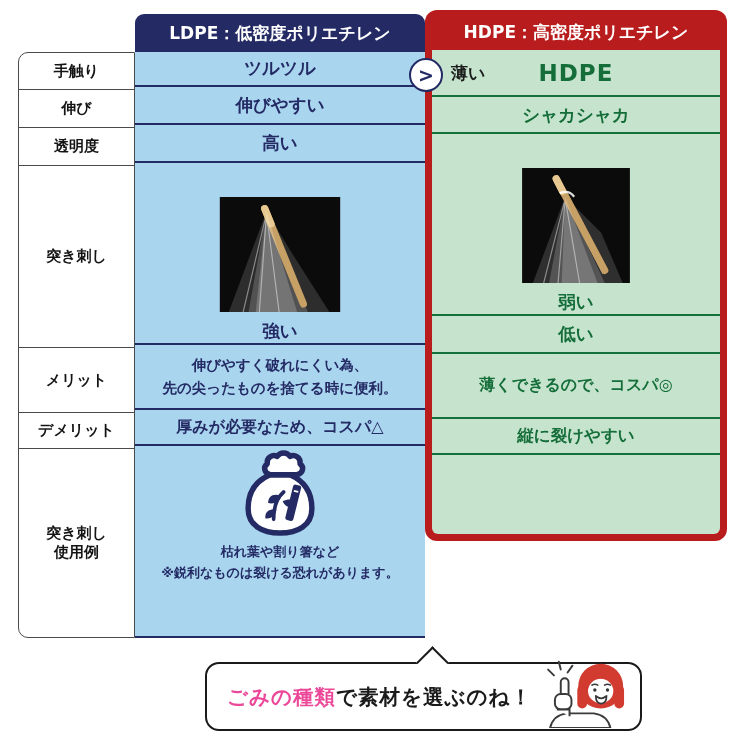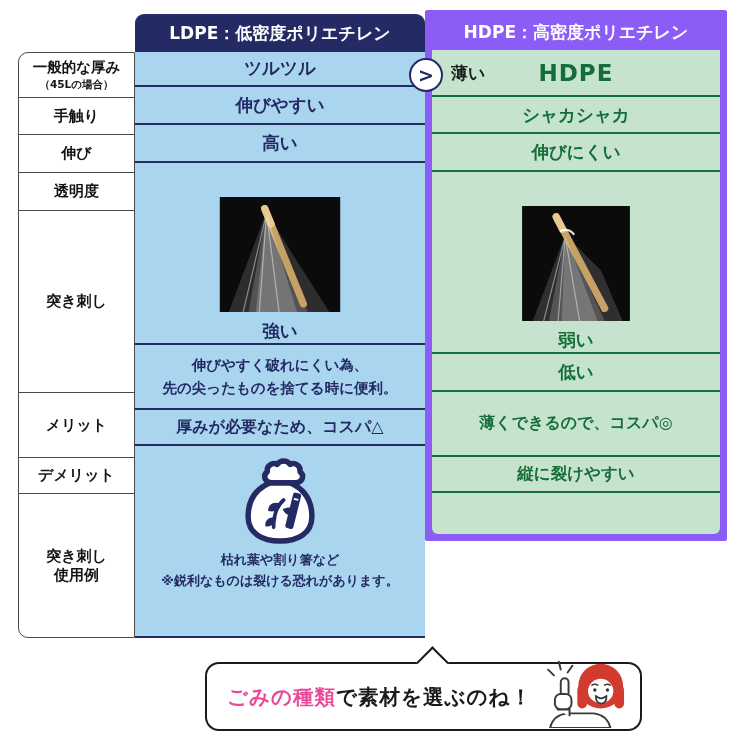--- a/index.html
+++ b/index.html
@@ -9,21 +9,21 @@
   }
   
   .ldpe-hdr {
     position:absolute; left:135px; top:14px; width:290px; height:38px;
     background:#232a64; border-radius:9px 9px 0 0; color:#fff;
     display:flex; align-items:center; justify-content:center;
     font-size:17px; font-weight:bold; z-index:4;
   }
   .green-frame {
     position:absolute; left:425px; top:10px; width:302px; height:531px;
-    background:#8b5cf6; border-radius:2px; z-index:5;
+    background:#b91c1c; border-radius:12px; z-index:5;
   }
   .hdpe-hdr {
     position:absolute; left:0; top:4px; width:100%; height:36px;
     color:#fff; display:flex; align-items:center; justify-content:center;
     font-size:17px; font-weight:bold;
   }
   
   .label-col {
     position:absolute; left:18px; top:52px; width:117px; height:586px;
     background:#fff; border:1.6px solid #4a4a4a; border-radius:10px 0 0 10px;
@@ -61,21 +61,21 @@
     position:absolute; left:409px; top:58px; width:34px; height:34px; border-radius:50%;
     background:#fff; border:2.5px solid #232a64; box-sizing:border-box;
     display:flex; align-items:center; justify-content:center;
     color:#232a64; font-weight:bold; font-size:19px; z-index:7;
   }
   .two-line{font-size:14.5px; line-height:1.55}
   .note-line{font-size:13px; line-height:1.6; font-weight:bold}
   .photo-cell{justify-content:flex-start; padding-top:34px}
   .photo{display:block; margin-bottom:7px}
   .caption{font-size:17.5px; font-weight:bold}
-  .use-cell{justify-content:flex-start; padding-top:10px}
+  .use-cell{justify-content:flex-start; padding-top:2px}
   .bag-icon{display:block; margin-bottom:6px}
   
   .bubble{
     position:absolute; left:205px; top:662px; width:437px; height:69px;
     background:#fff; border:2.5px solid #1a1a1a; border-radius:14px;
     box-sizing:border-box; z-index:8;
   }
   .bubble-tail{
     position:absolute; left:421px; top:651px; width:21px; height:21px;
     background:#fff; border-left:2.5px solid #1a1a1a; border-top:2.5px solid #1a1a1a;
@@ -92,24 +92,20 @@
 </head>
 <body>
 
 <div class="canvas">
 
   <div class="ldpe-hdr">
     <span>LDPE：低密度ポリエチレン</span>
   </div>
 
   <div class="label-col">
-    <div class="cell rh1">
-      <span class="lbl-main">一般的な厚み</span>
-      <span class="lbl-sub">（45Lの場合）</span>
-    </div>
     <div class="cell rh2">
         <span>手触り</span>
       </div>
     <div class="cell rh3">
         <span>伸び</span>
       </div>
     <div class="cell rh4">
         <span>透明度</span>
       </div>
     <div class="cell rh5">
@@ -180,23 +176,20 @@
     <div class="hdpe-hdr">
       <span>HDPE：高密度ポリエチレン</span>
     </div>
     <div class="green-inner">
       <div class="cell rh1">
         <span class="big-abbr">HDPE</span>
         <span class="thin-word">薄い</span>
       </div>
       <div class="cell rh2">
           <span>シャカシャカ</span>
-        </div>
-      <div class="cell rh3">
-          <span>伸びにくい</span>
         </div>
       <div class="cell rh5 photo-cell">
         <svg class="photo" width="120" height="128" viewBox="0 0 120 128">
           <rect x="0" y="0" width="120" height="128" fill="#0b0b0b"></rect>
           <polygon points="48,32 12,128 112,128 88,72" fill="rgba(255,255,255,0.15)"></polygon>
           <polygon points="48,32 30,128 92,128" fill="rgba(255,255,255,0.18)"></polygon>
           <path d="M48 34 L24 128 M48 34 L64 128 M48 34 L90 118 M48 34 L40 128" stroke="rgba(255,255,255,0.45)" stroke-width="1.3" fill="none"></path>
           <line x1="38" y1="12" x2="92" y2="114" stroke="#c7a066" stroke-width="8" stroke-linecap="round"></line>
           <line x1="38" y1="12" x2="45" y2="26" stroke="#e7c890" stroke-width="8" stroke-linecap="round"></line>
           <path d="M42 28 q10 -4 16 4" stroke="rgba(255,255,255,0.85)" stroke-width="2.5" fill="none"></path>

